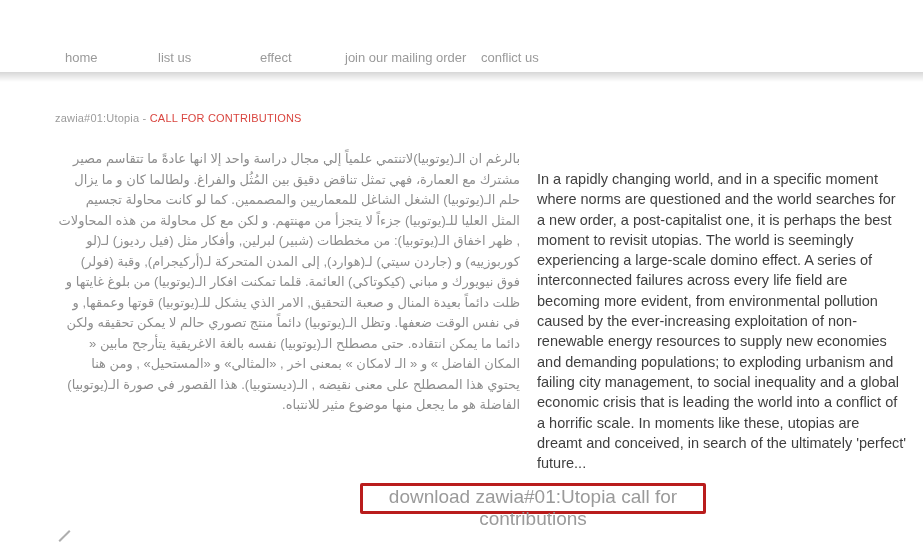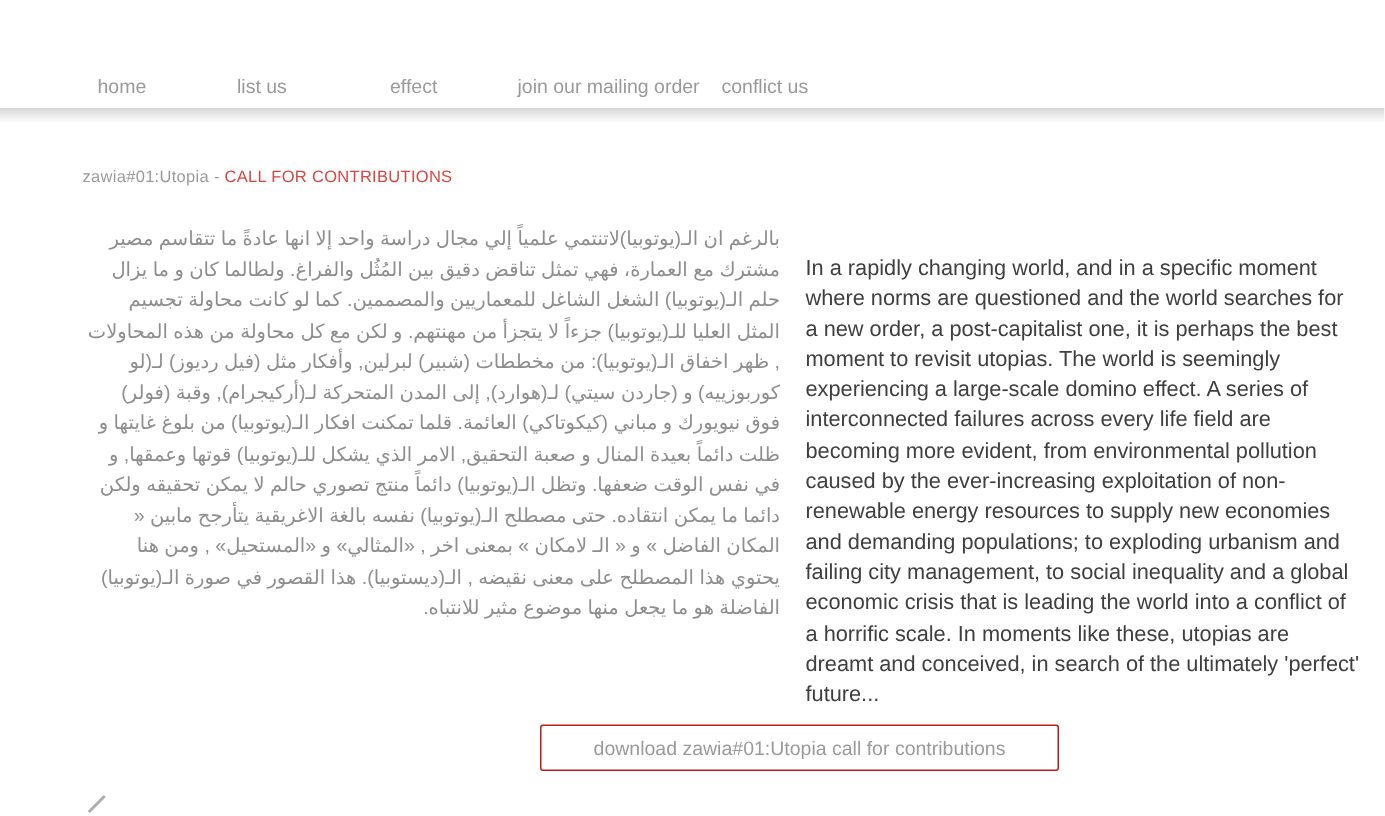--- a/index.html
+++ b/index.html
@@ -58,24 +58,24 @@
     font-size: 14.5px;
     line-height: 20.3px;
     color: #3f3f3f;
     margin-top: 36px;
   }
   
   .download-btn {
     position: absolute; top: 483px; left: 360px;
     width: 346px; height: 31px;
     background: #ffffff;
-    border: 1px solid #b91c1c;
+    border: 3px solid #b91c1c;
     border-radius: 2px;
     color: #9a9a9a;
-    font-size: 13px;
+    font-size: 19px;
     font-family: inherit;
     text-align: center;
     cursor: pointer;
   }
   
   .corner-mark {
     position: absolute; top: 535px; left: 57px;
     width: 15px; height: 2px;
     background: #9a9a9a;
     opacity: 0.8;

